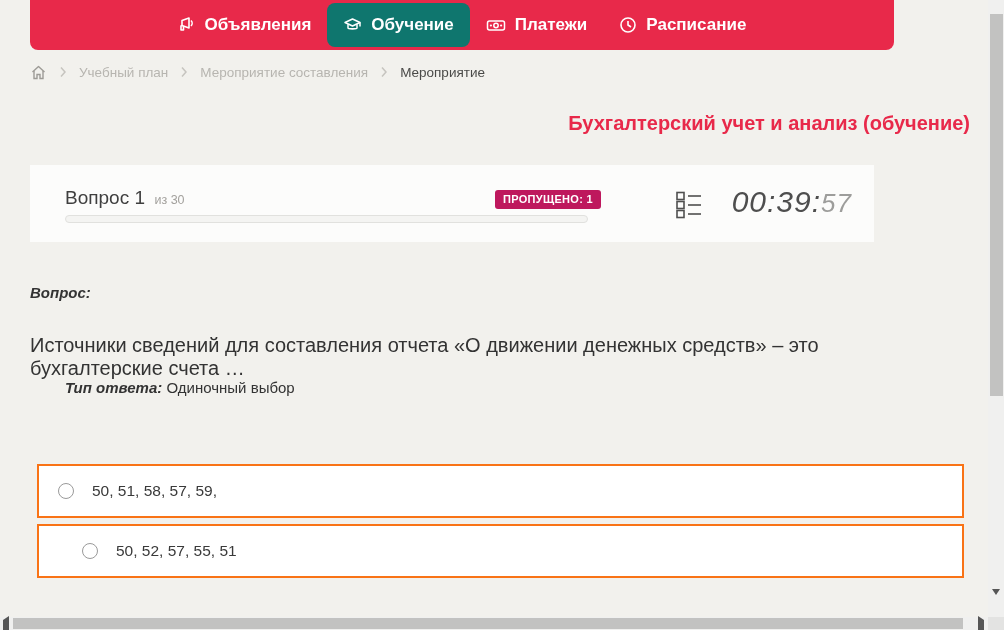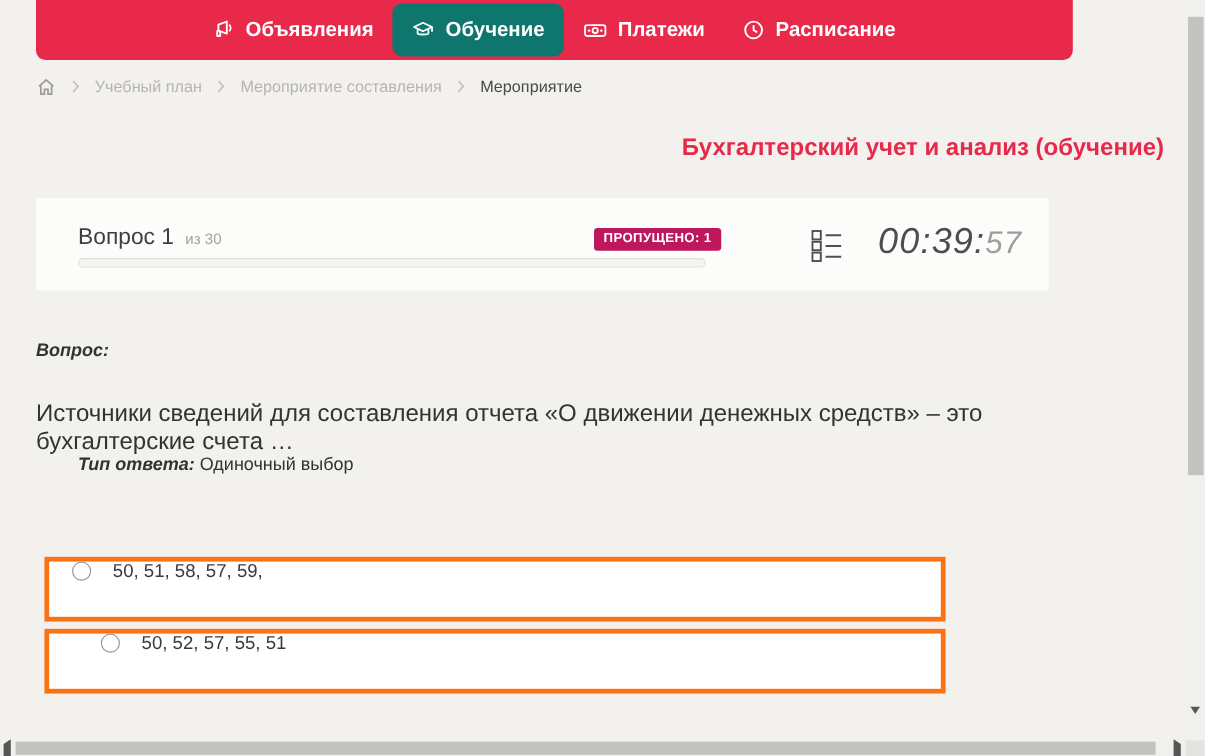--- a/index.html
+++ b/index.html
@@ -76,23 +76,23 @@
   }
   .q-text {
     position:absolute; left:30px; top:318px; width:900px;
     font-size:20px; color:#333;margin-top:16px;
   }
   .answer-type { position:absolute; left:30px; top:379px; font-size:15px; color:#333; }
   .answer-type .at-label { font-weight:bold; font-style:italic;margin-left:35px; }
 
   
   .option {
-    position:absolute; left:37px; width:751px; height:54px;
-    background:#fff; border:4px solid #f97316;
-    display:flex; cursor:pointer;
+    position:absolute; left:37px; width:927px; height:54px;
+    background:#fff; border:2px solid #f97316;
+    display:flex; align-items:center; cursor:pointer;
   }
   .option-1 { top:464px; }
   .option-2 { top:524px;padding-left:24px; }
   .radio {
     width:16px; height:16px; border-radius:50%;
     border:1px solid #9a9a9a; background:#fff; margin-left:19px; flex:none;
   }
   .option-label { margin-left:18px; font-size:15.5px; color:#3a3a3a; }
 
   

